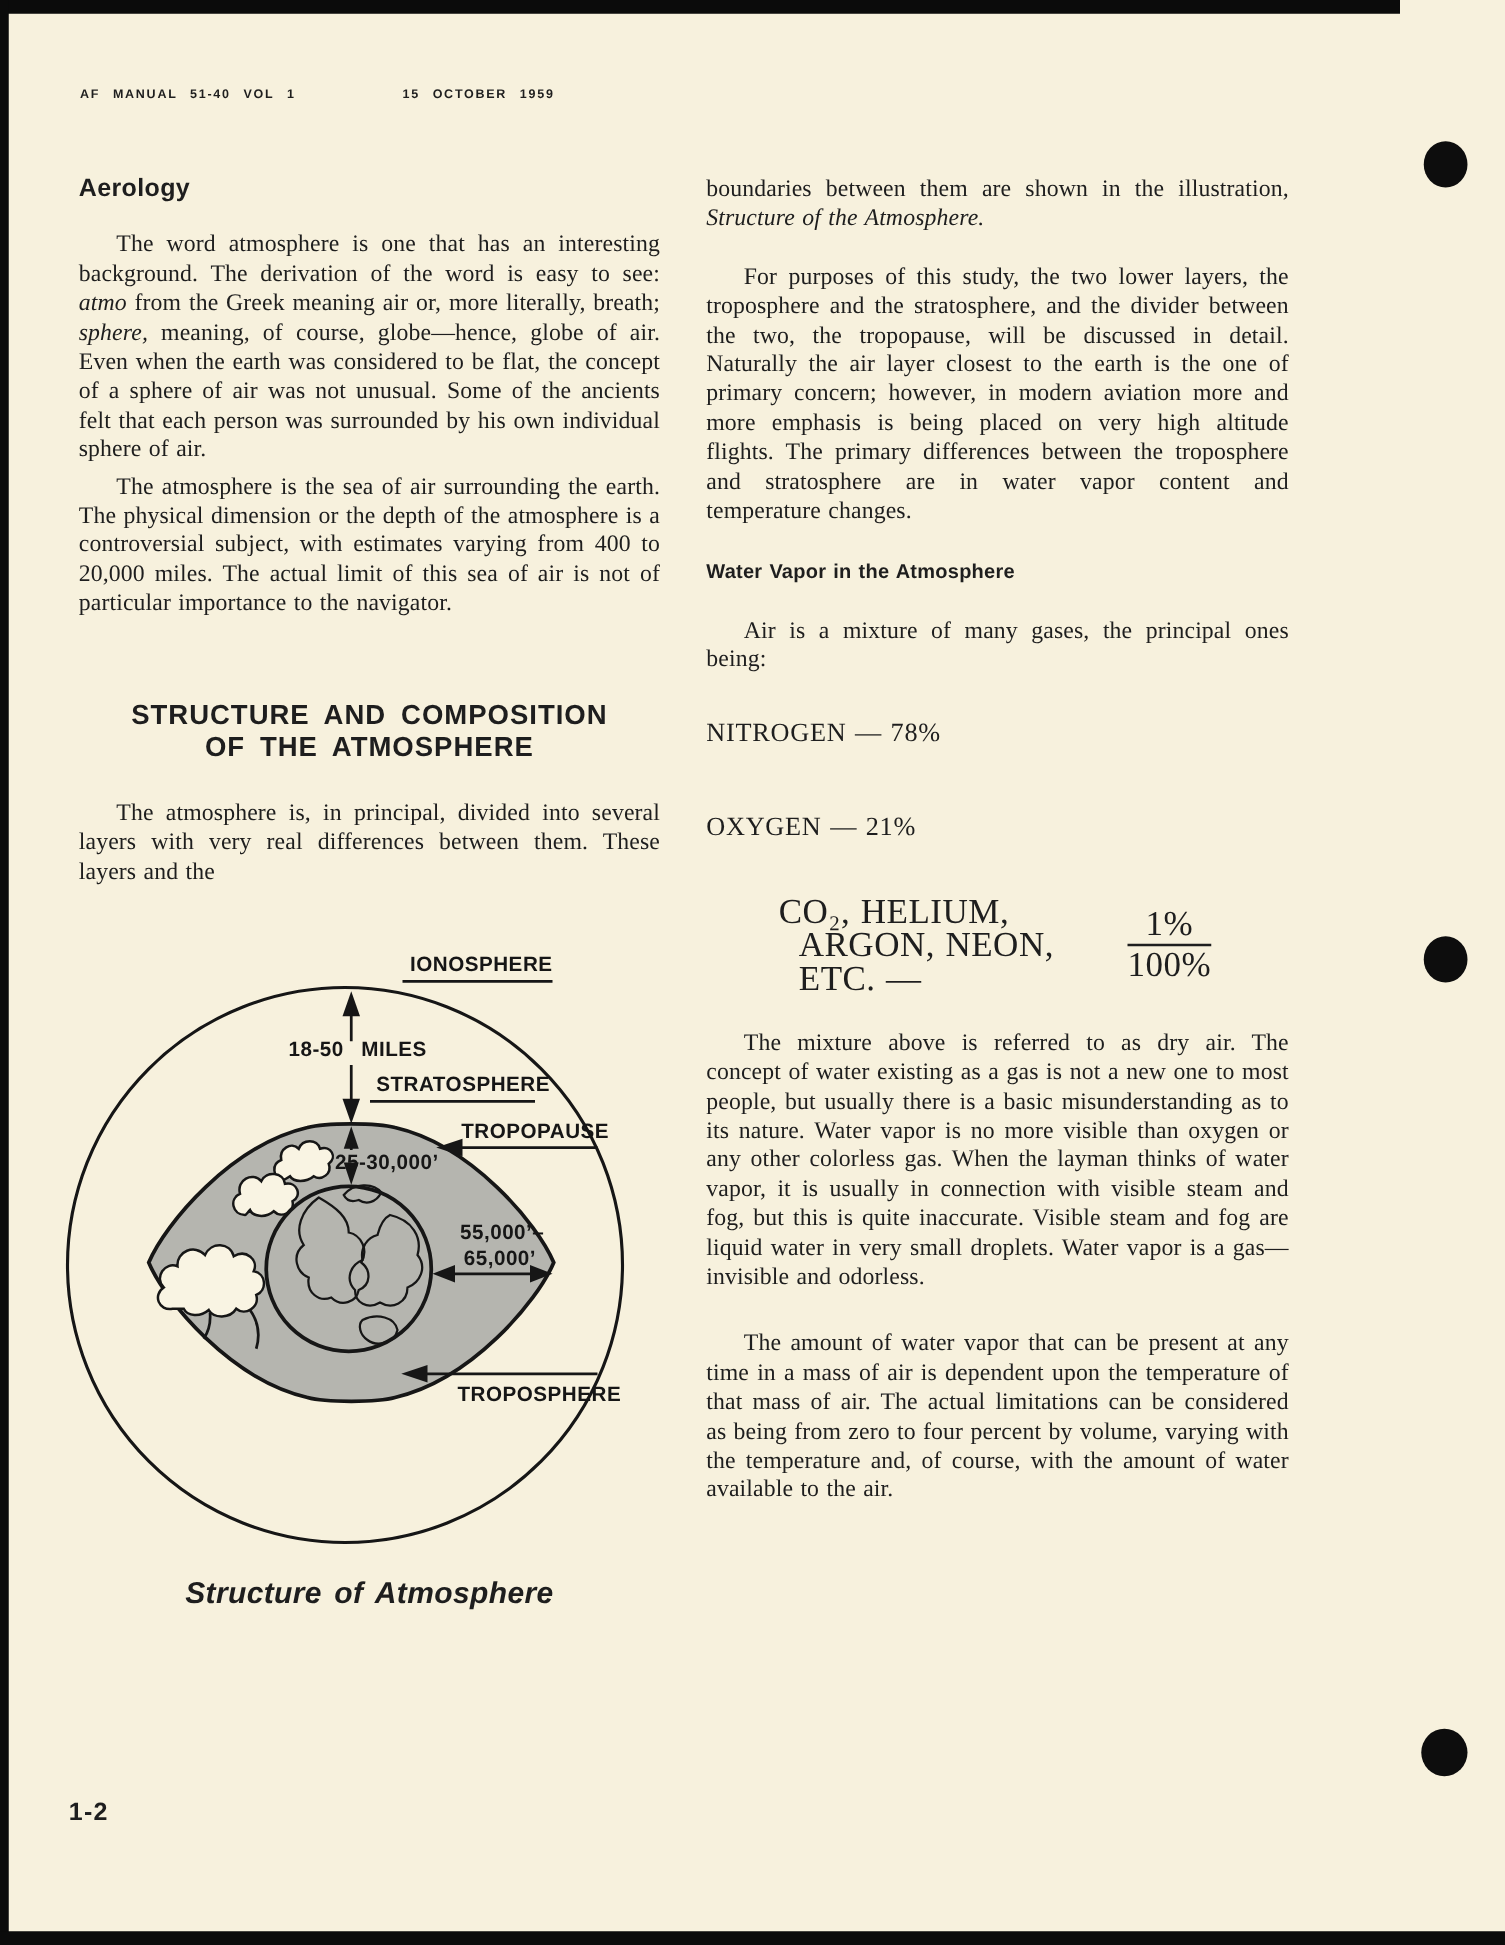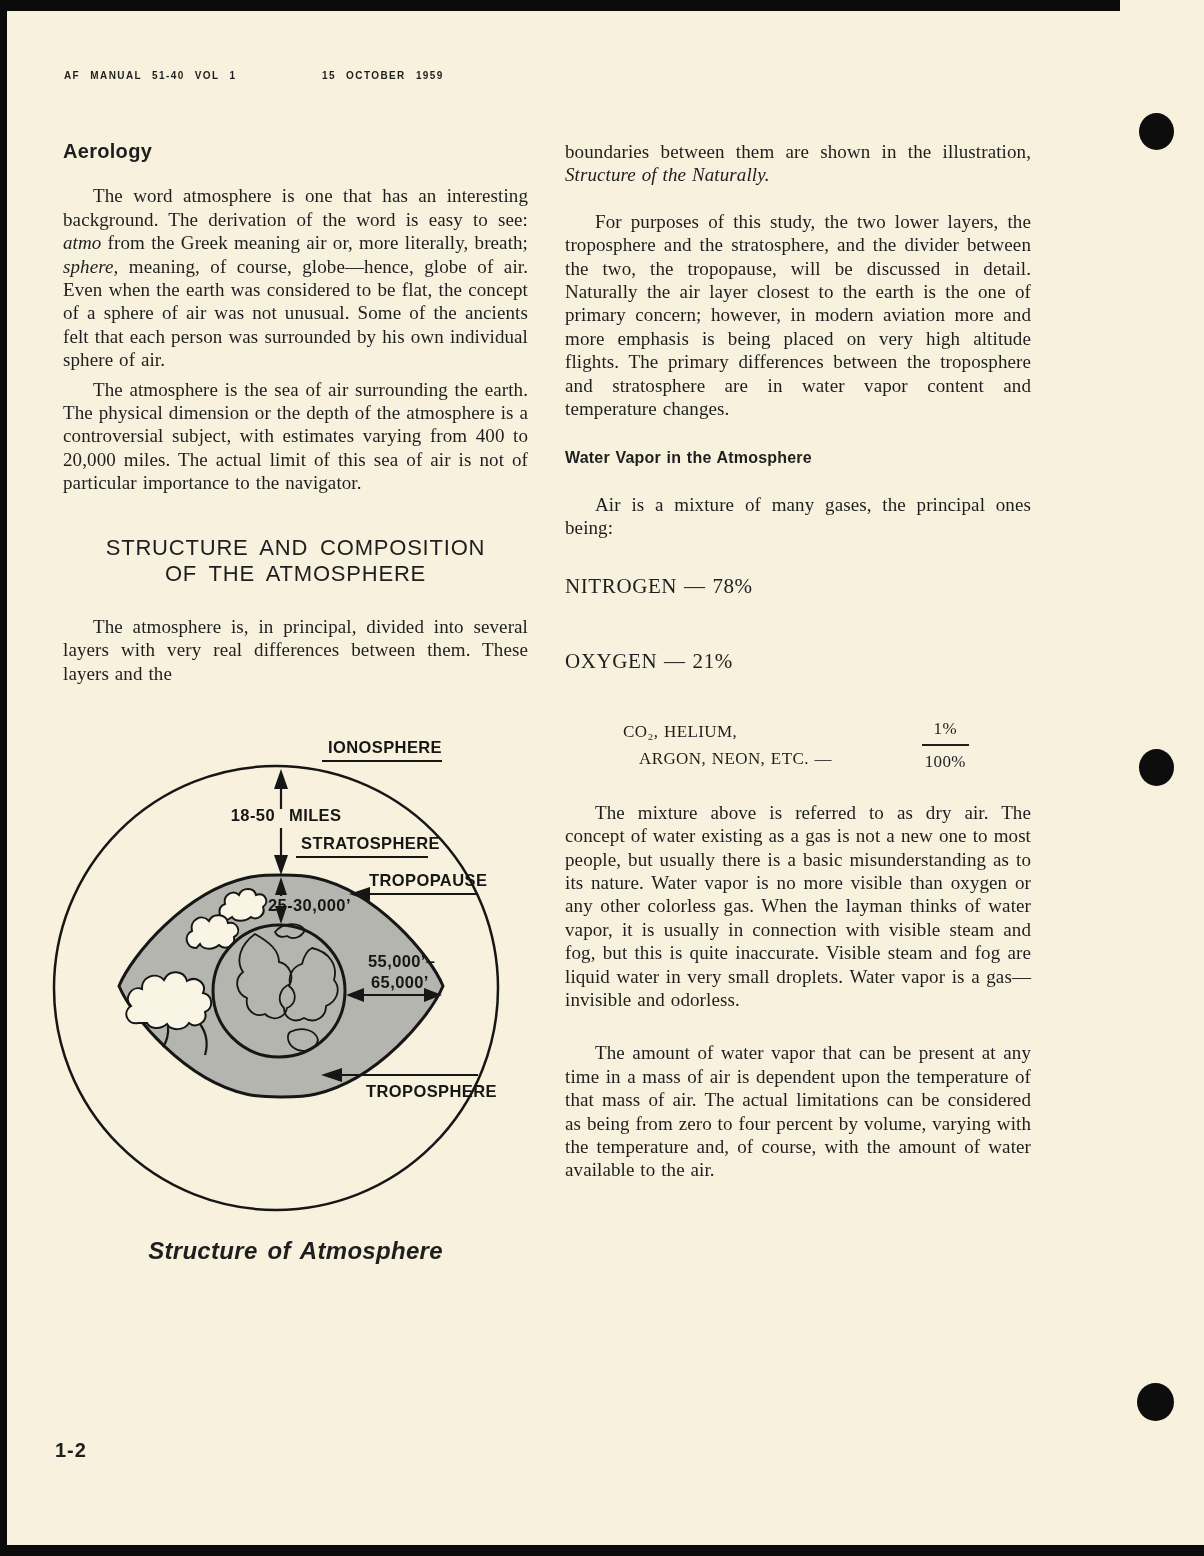--- a/index.html
+++ b/index.html
@@ -31,36 +31,36 @@
          font-size:19px; line-height:23.4px; letter-spacing:0.1px; word-spacing:1px; }
   .col-left  { left:63px; }
   .col-right { left:565px; width:466px; }
   .col p { margin:0; text-indent:30px; }
   .col p.noindent { text-indent:0; }
   .it { font-style:italic; }
 
   .aerology-head { font-weight:bold; font-size:20px; letter-spacing:0.3px; text-align:left; }
   .p-after-head { margin-top:21px !important; }
   .lp2 { margin-top:6px !important; }
-  .section-head { font-weight:normal; font-size:22px; line-height:26px; text-align:center;
-                  letter-spacing:0.8px; word-spacing:5px; margin-top:40px; }
+  .section-head { font-weight:bold; font-size:22px; line-height:26px; text-align:center;
+                  letter-spacing:0.8px; word-spacing:5px; margin-top:64px; }
   .lp3 { margin-top:28px !important; }
 
   .rp2 { margin-top:23px !important; }
   .wv-head { font-weight:bold; font-size:16px; letter-spacing:0.2px; text-align:left; margin-top:26px; }
   .rp3 { margin-top:23px !important; }
   .rp4 { margin-top:26px !important; }
   .rp5 { margin-top:30px !important; }
 
   
   .gases { margin-top:33px; text-align:left; }
   .gas-right { text-align:left; padding-right:64px; font-size:21px; letter-spacing:0.6px; line-height:26px; }
   .gas-oxy { margin-top:49px; }
   .gas-co2-row { display:flex; align-items:center; margin-top:42px; padding-left:58px; padding-right:62px;
-                 font-size:17px; letter-spacing:0.4px; }
+                 font-size:28px; letter-spacing:0.4px; }
   .co2-left { line-height:27px; }
   .co2-l2 { padding-left:16px; }
   .fraction { margin-left:auto; text-align:center; line-height:26px; }
   .frac-top { padding:0 12px 2px 12px; border-bottom:2px solid #1e1e1e; }
   .frac-bot { padding-top:3px; }
 
   
   .fig-svg { display:block; margin:46px 0 0 -13px; }
   .dlabel { font-family:"Liberation Sans","DejaVu Sans",sans-serif; font-weight:bold;
             font-size:16.5px; fill:#161616; letter-spacing:0.4px; }
@@ -164,21 +164,21 @@
       <line x1="288" y1="344" x2="428" y2="344" class="dline"></line>
       <polygon points="271,344 292,337 292,351" fill="#161616"></polygon>
     </g>
     <text class="dlabel" x="316" y="366">TROPOSPHERE</text>
   </svg>
 
   <div class="fig-caption sans">Structure of Atmosphere</div>
 </div>
 
 <div class="col col-right">
-  <p class="noindent"><span>boundaries between them are shown in the illustration, </span><span class="it">Structure of the Naturally.</span></p>
+  <p class="noindent"><span>boundaries between them are shown in the illustration, </span><span class="it">Structure of the Atmosphere.</span></p>
   <p class="rp2">For purposes of this study, the two lower layers, the troposphere and the stratosphere, and the divider between the two, the tropopause, will be discussed in detail. Naturally the air layer closest to the earth is the one of primary concern; however, in modern aviation more and more emphasis is being placed on very high altitude flights. The primary differences between the troposphere and stratosphere are in water vapor content and temperature changes.</p>
   <div class="wv-head sans">Water Vapor in the Atmosphere</div>
   <p class="rp3">Air is a mixture of many gases, the principal ones being:</p>
 
   <div class="gases">
     <div class="gas-right">NITROGEN — 78%</div>
     <div class="gas-right gas-oxy">OXYGEN — 21%</div>
     <div class="gas-co2-row">
       <div class="co2-left">
         <div>CO₂, HELIUM,</div>

